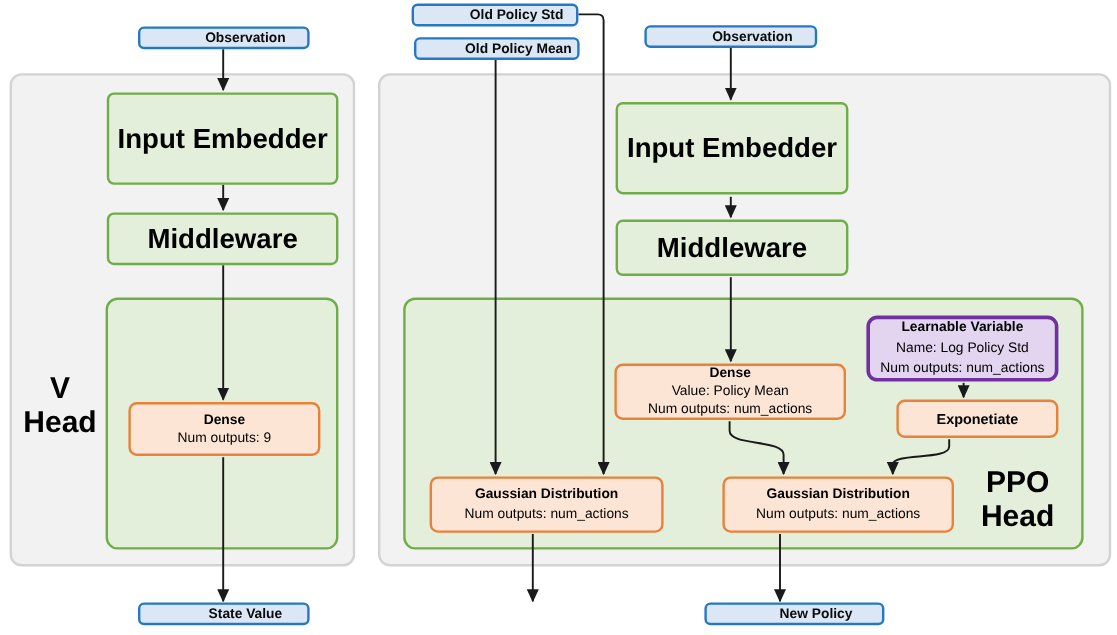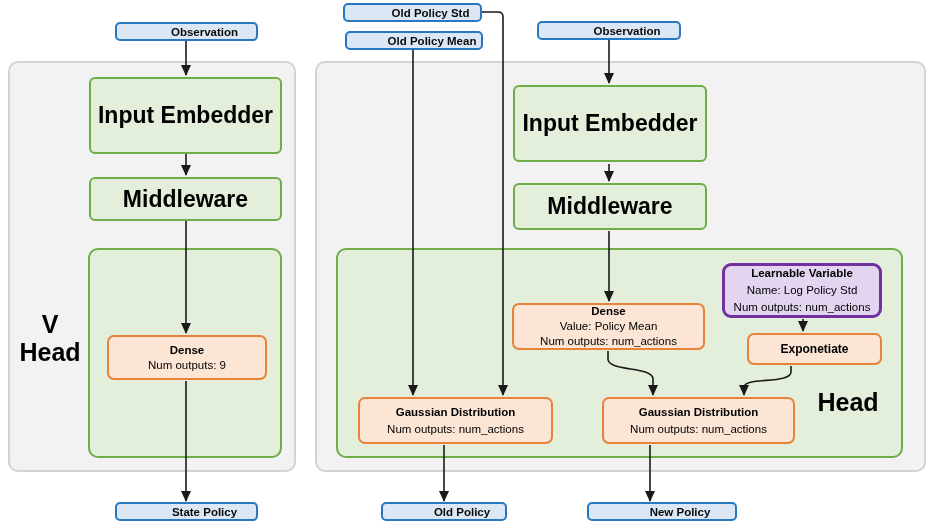--- a/index.html
+++ b/index.html
@@ -111,21 +111,21 @@
     <div class="bold">Dense</div>
     <div>Num outputs: 9</div>
   </div>
 
   <div class="head-label" style="left:10px; top:310px; width:80px;">
     <span>V</span>
     <span>Head</span>
   </div>
 
   <div class="node blue" style="left:115px; top:502px; width:143px; height:19px;">
-    <span>State Policy</span>
+    <span>State Value</span>
   </div>
 
   <div class="node blue" style="left:343px; top:3px; width:139px; height:19px;">
     <span>Old Policy Std</span>
   </div>
 
   <div class="node blue" style="left:345px; top:31px; width:138px; height:19px;">
     <span>Old Policy Mean</span>
   </div>
 
@@ -161,24 +161,22 @@
     <div class="bold">Gaussian Distribution</div>
     <div>Num outputs: num_actions</div>
   </div>
 
   <div class="node orange" style="left:602px; top:397px; width:193px; height:47px; line-height:17px;">
     <div class="bold">Gaussian Distribution</div>
     <div>Num outputs: num_actions</div>
   </div>
 
   <div class="head-label" style="left:802px; top:388px; width:92px;">
+    <span>PPO</span>
     <span>Head</span>
   </div>
 
-  <div class="node blue" style="left:381px; top:502px; width:126px; height:19px;">
-    <span>Old Policy</span>
-  </div>
 
   <div class="node blue" style="left:587px; top:502px; width:150px; height:19px;">
     <span>New Policy</span>
   </div>
 
 </div>
 
 </body></html>

